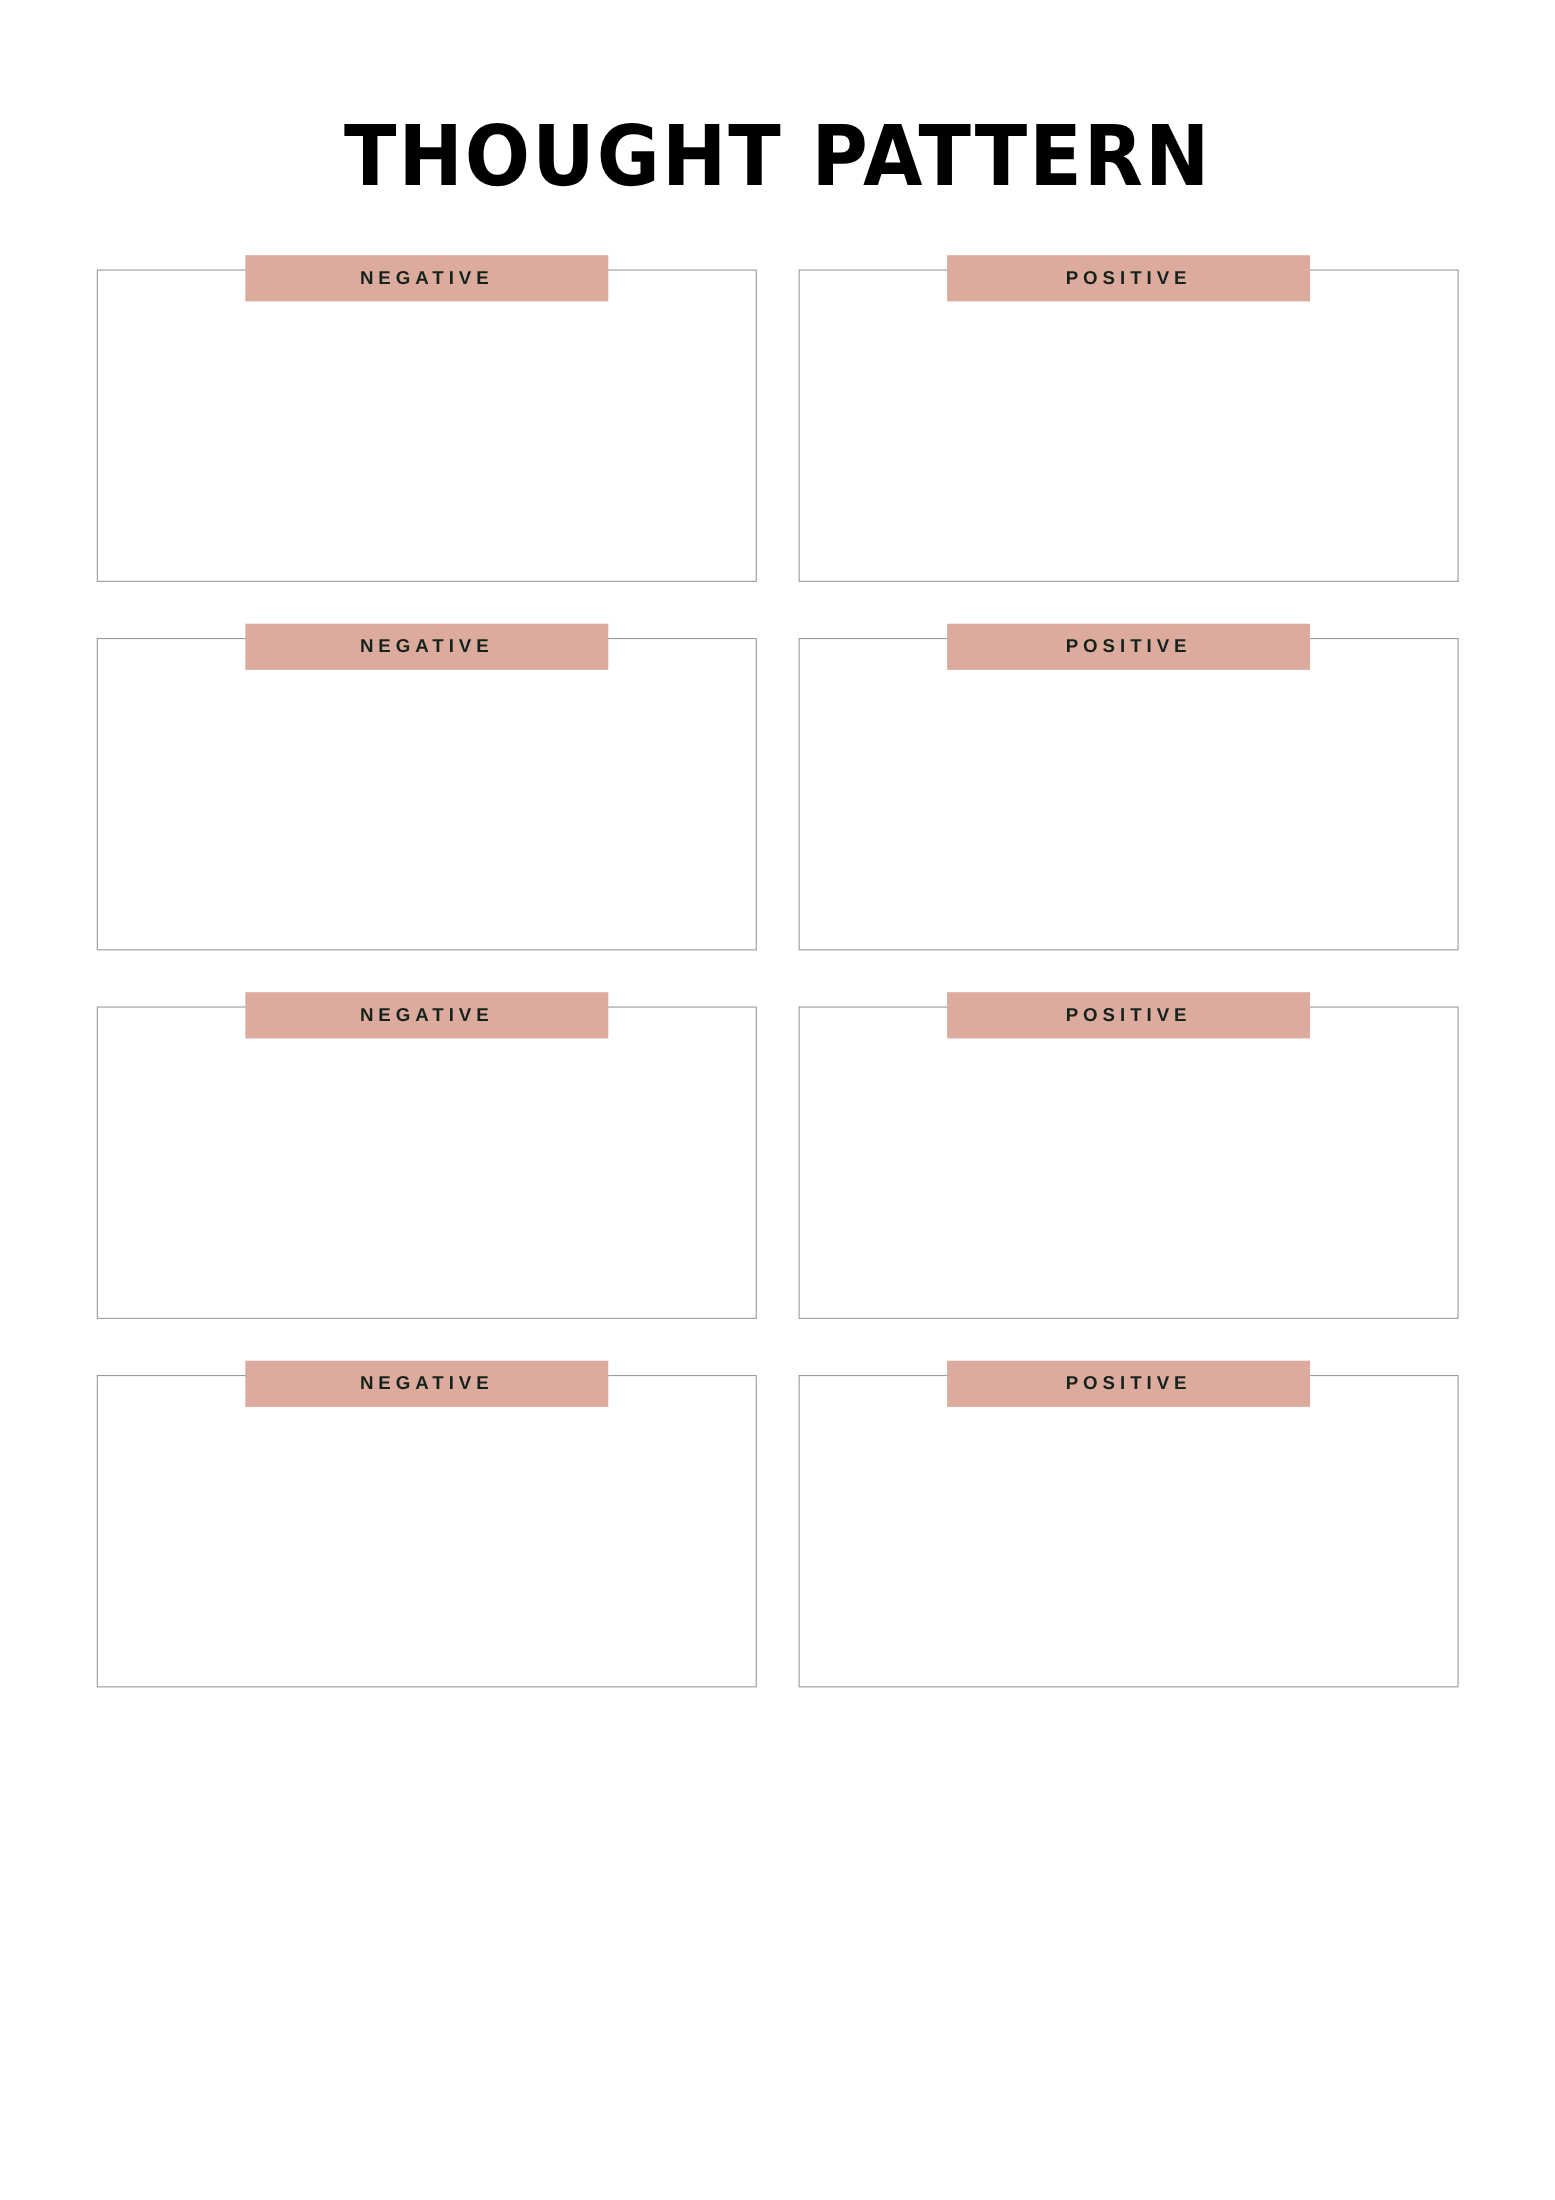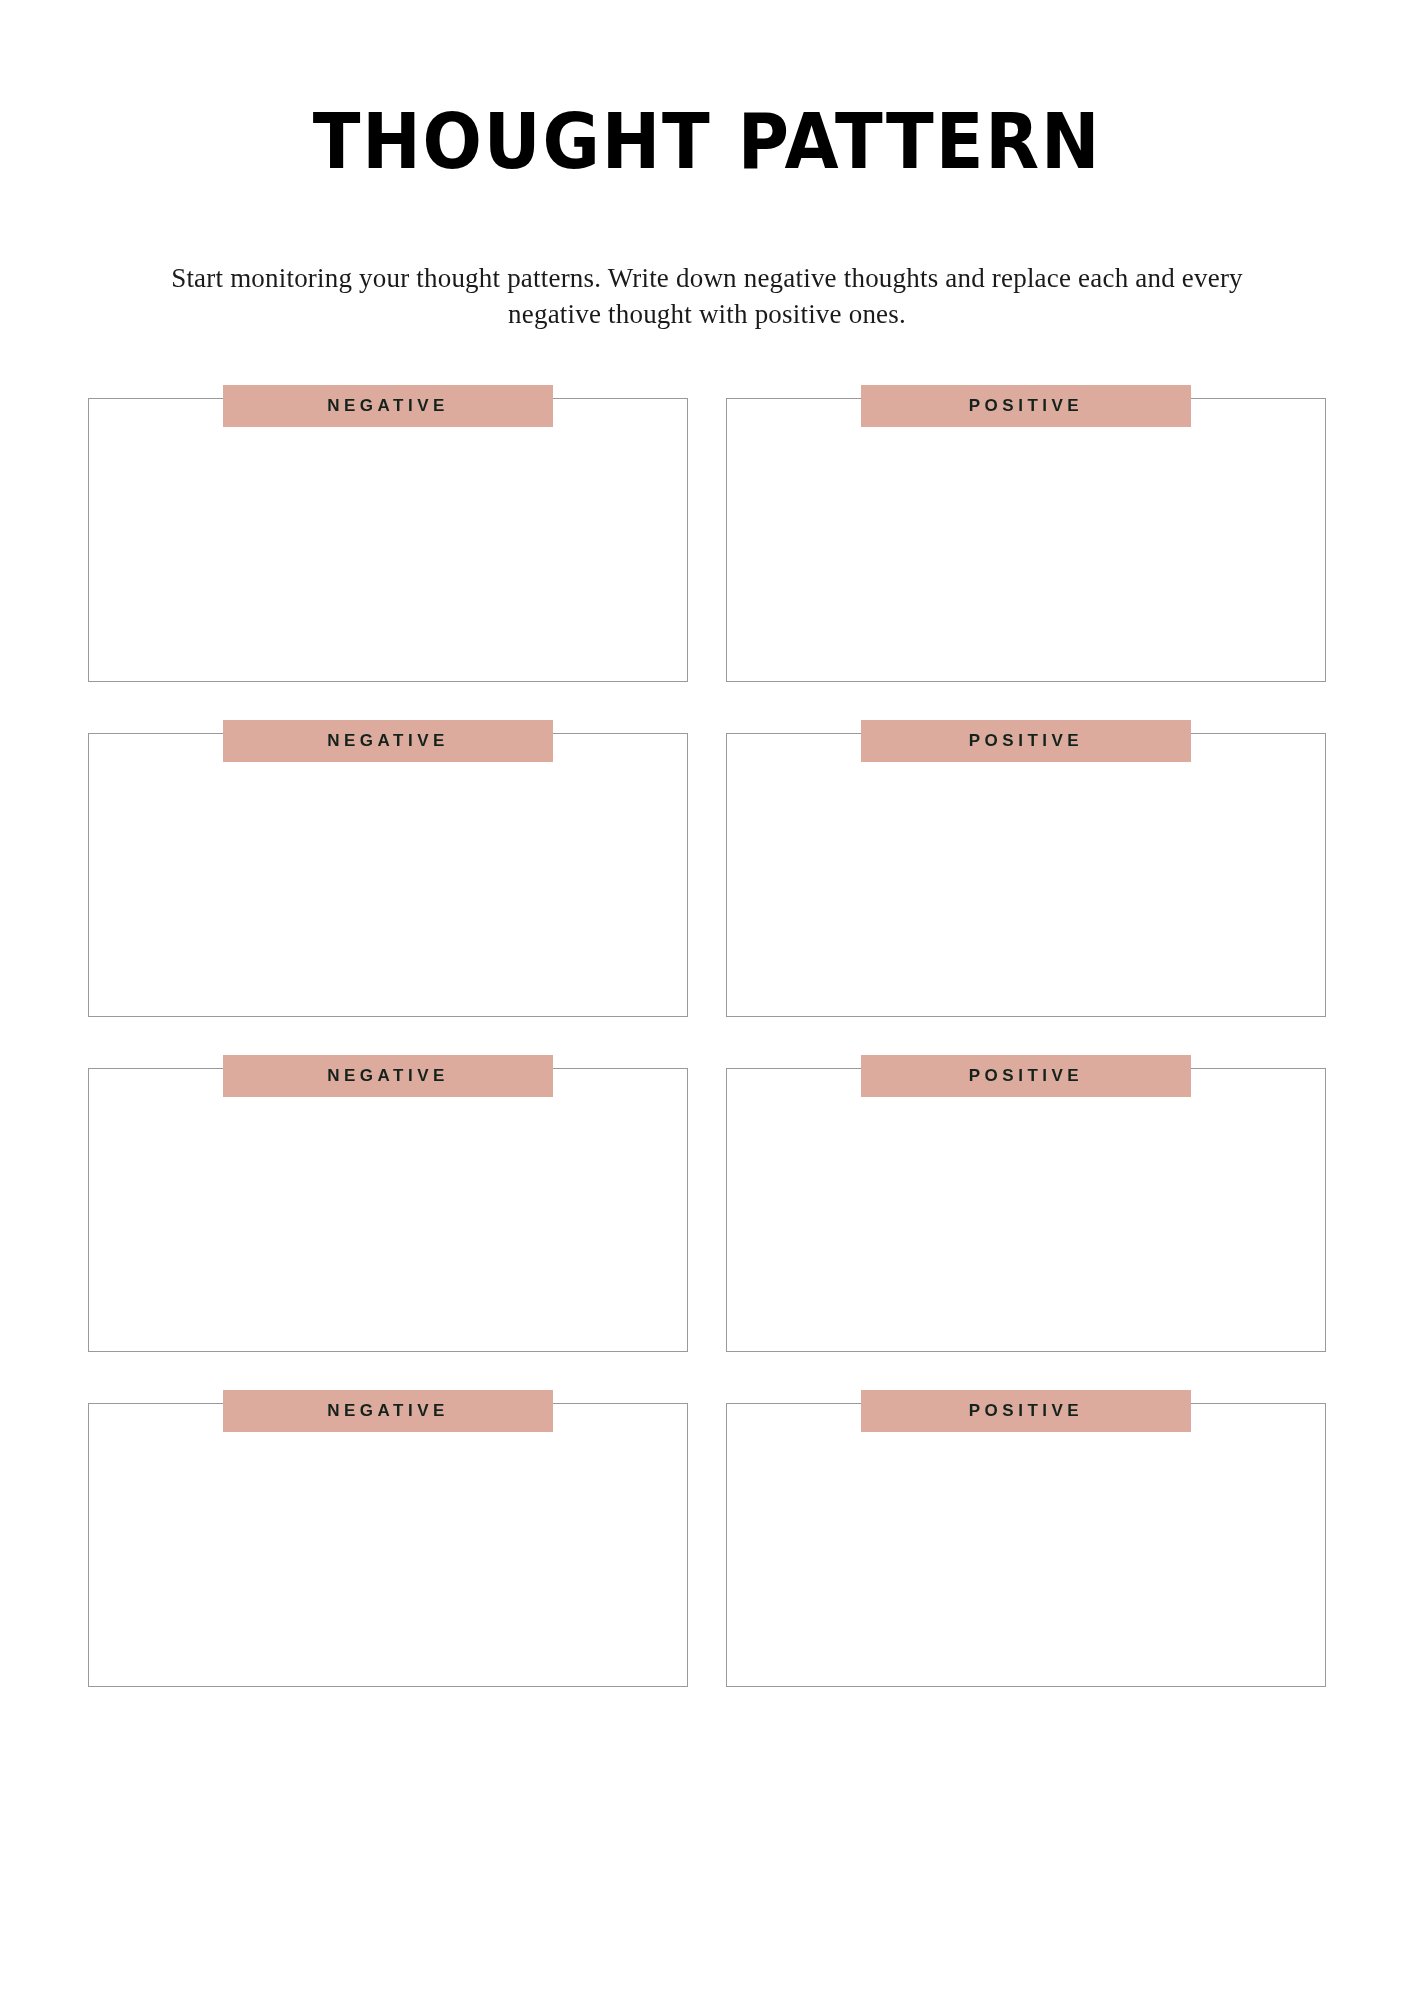--- a/index.html
+++ b/index.html
@@ -107,21 +107,20 @@
     bottom: 1px;
   }
 </style>
 </head>
 <body>
 
 <div class="page">
 
   <h1 class="title">THOUGHT PATTERN</h1>
 
-  <p class="intro">Start monitoring your thought patterns. Write down negative thoughts and replace each and every negative thought with positive ones.</p>
 
   <div class="grid">
 
     <div class="row">
       <div class="cell">
         <div class="cell-box"></div>
         <div class="cell-label">NEGATIVE</div>
         <div class="cell-writing-area"></div>
       </div>
       <div class="cell">

